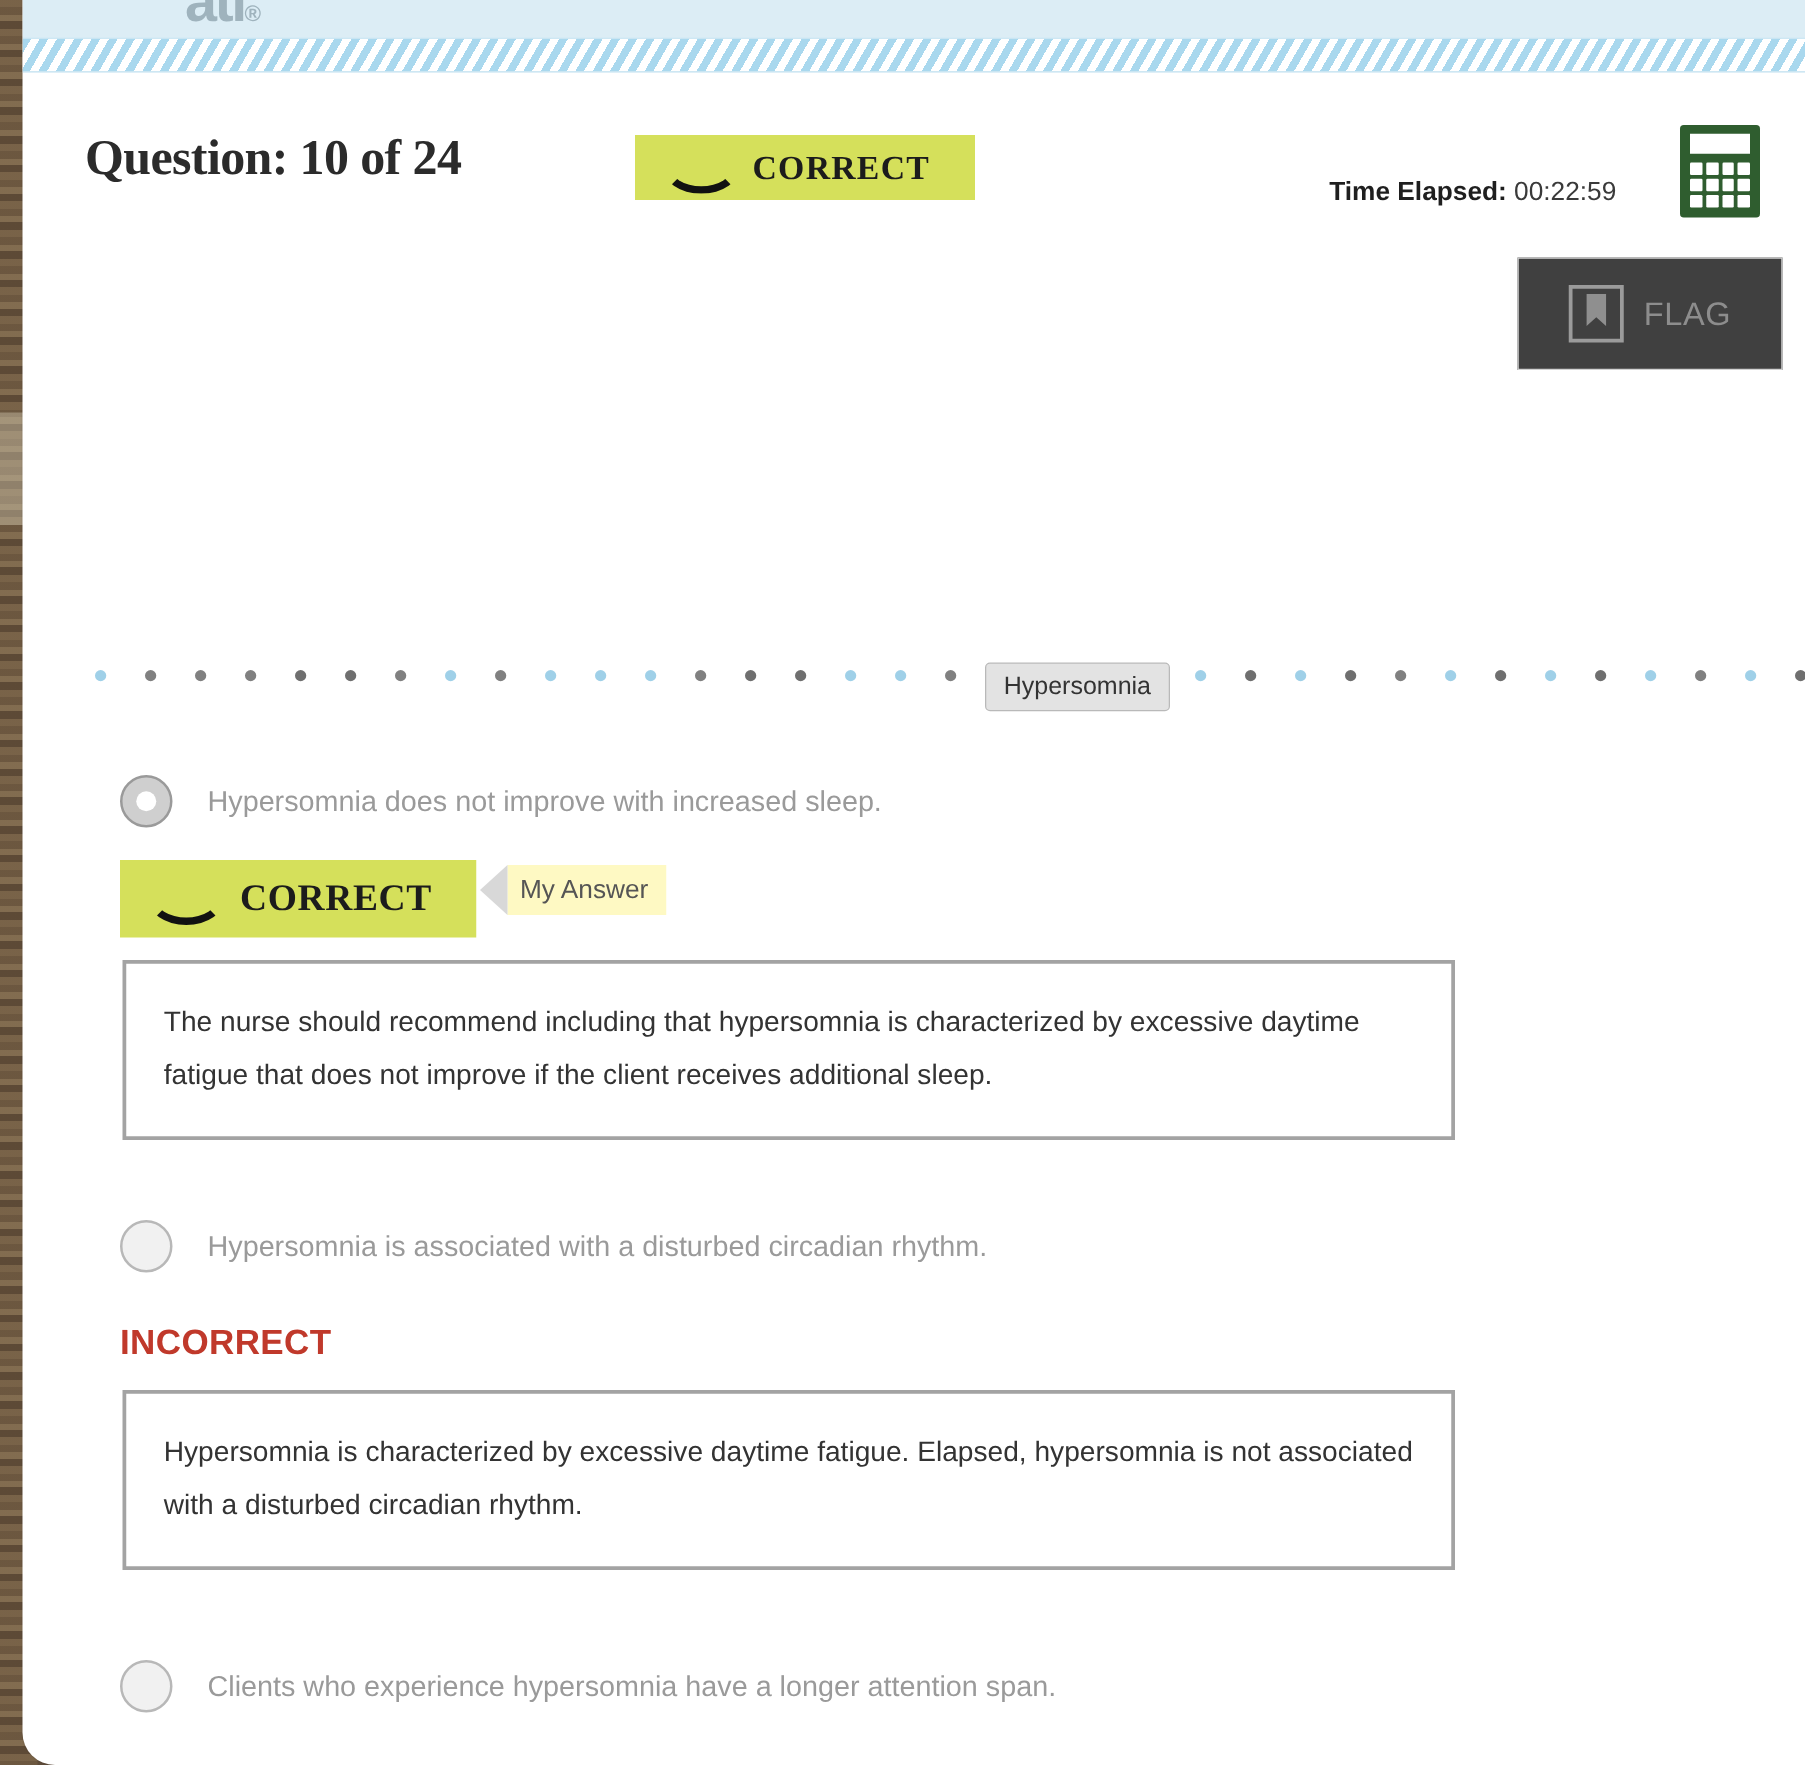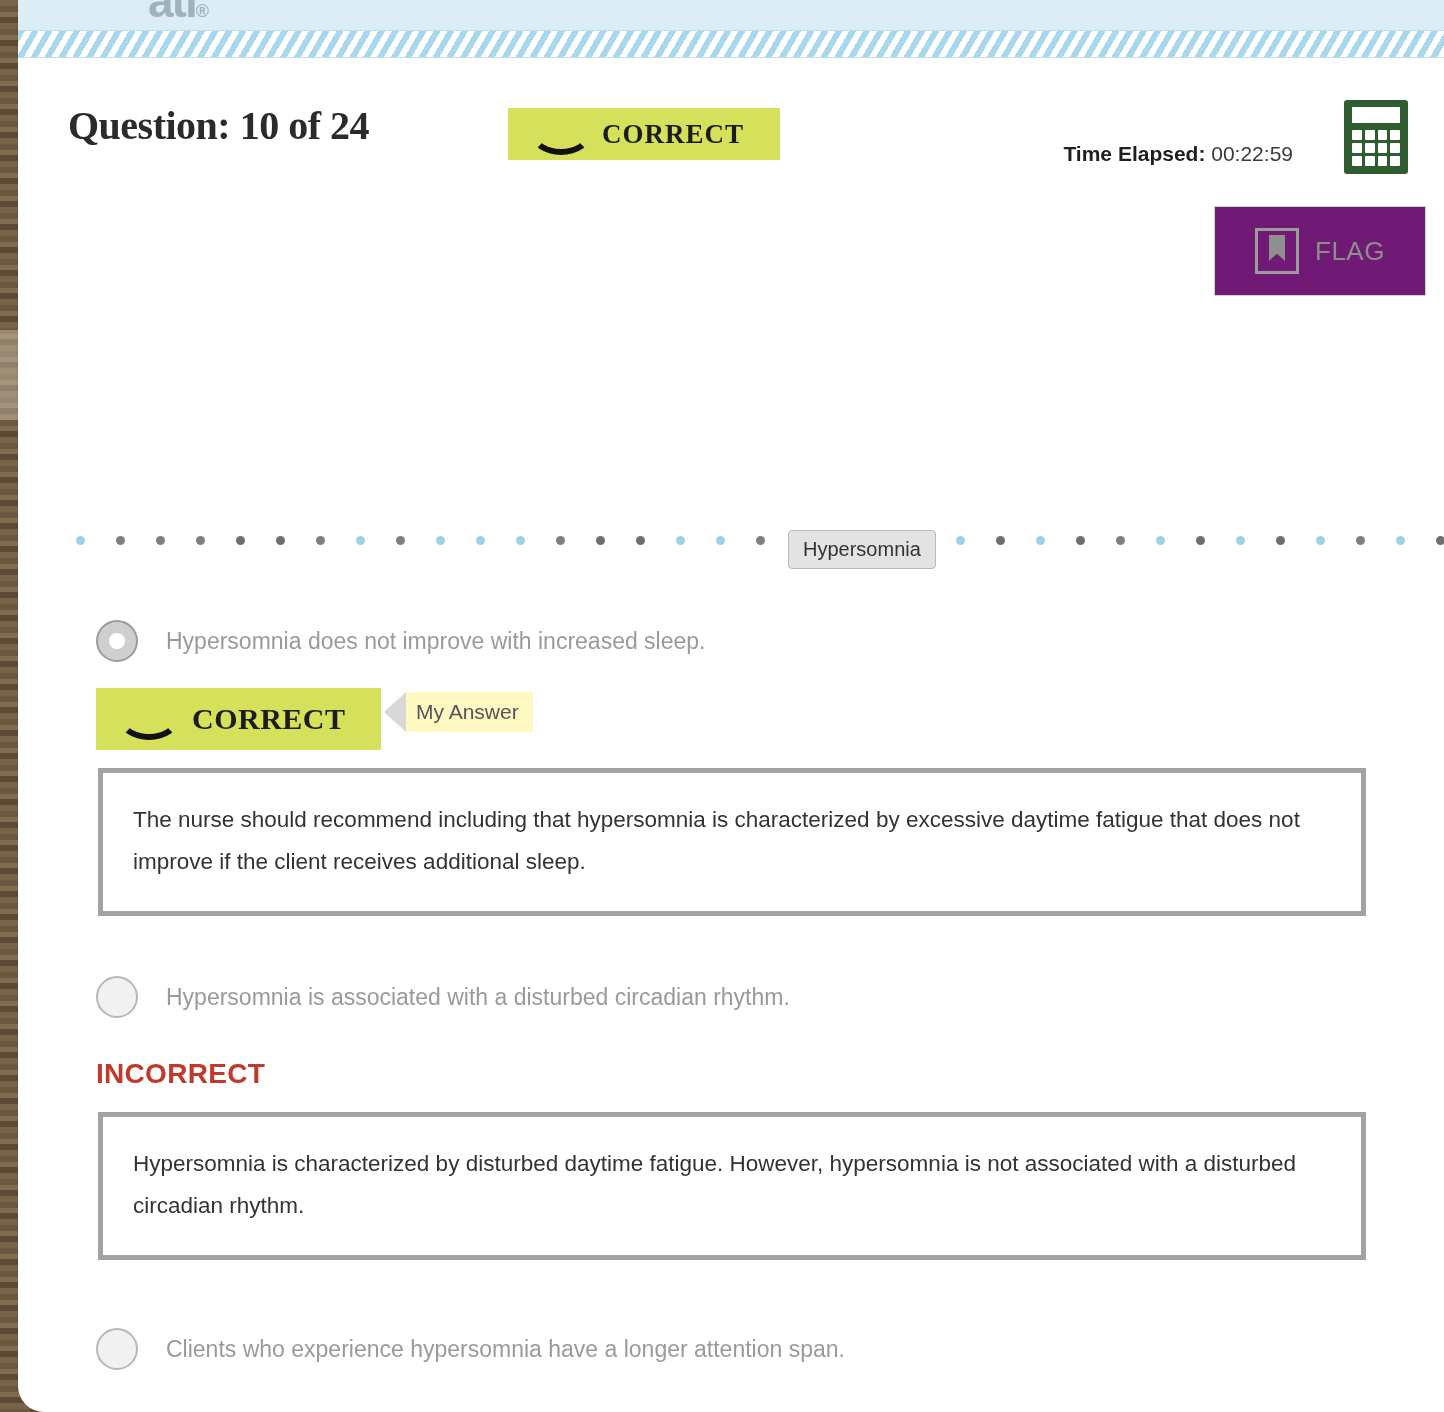--- a/index.html
+++ b/index.html
@@ -164,21 +164,21 @@
     background: #ffffff;
     border-radius: 1px;
   }
 
   
   .flag-btn {
     position: absolute;
     right: 18px; top: 206px;
     width: 212px; height: 90px;
     border: 1px solid #d2d2d2;
-    background: #701a75;
+    background: #404040;
     display: flex;
     align-items: center;
     justify-content: center;
     gap: 16px;
     box-sizing: border-box;
   }
   .flag-ico {
     width: 44px; height: 46px;
     border: 3px solid #9b9b9b;
     position: relative;
@@ -309,22 +309,22 @@
     left: -22px; top: 0;
     width: 0; height: 0;
     border-top: 20px solid transparent;
     border-bottom: 20px solid transparent;
     border-right: 22px solid #d8d8d8;
   }
 
   .rationale {
     position: absolute;
     left: 80px;
-    width: 1268px;
-    border: 5px solid #a3a3a3;
+    width: 1066px;
+    border: 3px solid #a3a3a3;
     box-sizing: border-box;
     padding: 26px 30px 28px 30px;
     font-size: 22.5px;
     line-height: 42px;
     color: #333;
     background: #fff;
   }
 
   .incorrect-label {
     position: absolute;
@@ -438,21 +438,21 @@
 
     <div class="rationale" style="top:768px;">The nurse should recommend including that hypersomnia is characterized by excessive daytime fatigue that does not improve if the client receives additional sleep.</div>
 
     <div class="opt" style="top:976px;">
       <span class="radio"></span>
       <span class="opt-text">Hypersomnia is associated with a disturbed circadian rhythm.</span>
     </div>
 
     <div class="incorrect-label" style="top:1058px;">INCORRECT</div>
 
-    <div class="rationale" style="top:1112px;">Hypersomnia is characterized by disturbed daytime fatigue. However, hypersomnia is not associated with a disturbed circadian rhythm.</div>
+    <div class="rationale" style="top:1112px;">Hypersomnia is characterized by excessive daytime fatigue. Elapsed, hypersomnia is not associated with a disturbed circadian rhythm.</div>
 
     <div class="opt" style="top:1328px;">
       <span class="radio"></span>
       <span class="opt-text">Clients who experience hypersomnia have a longer attention span.</span>
     </div>
 
   </div>
 </div>
 
 </body></html>

